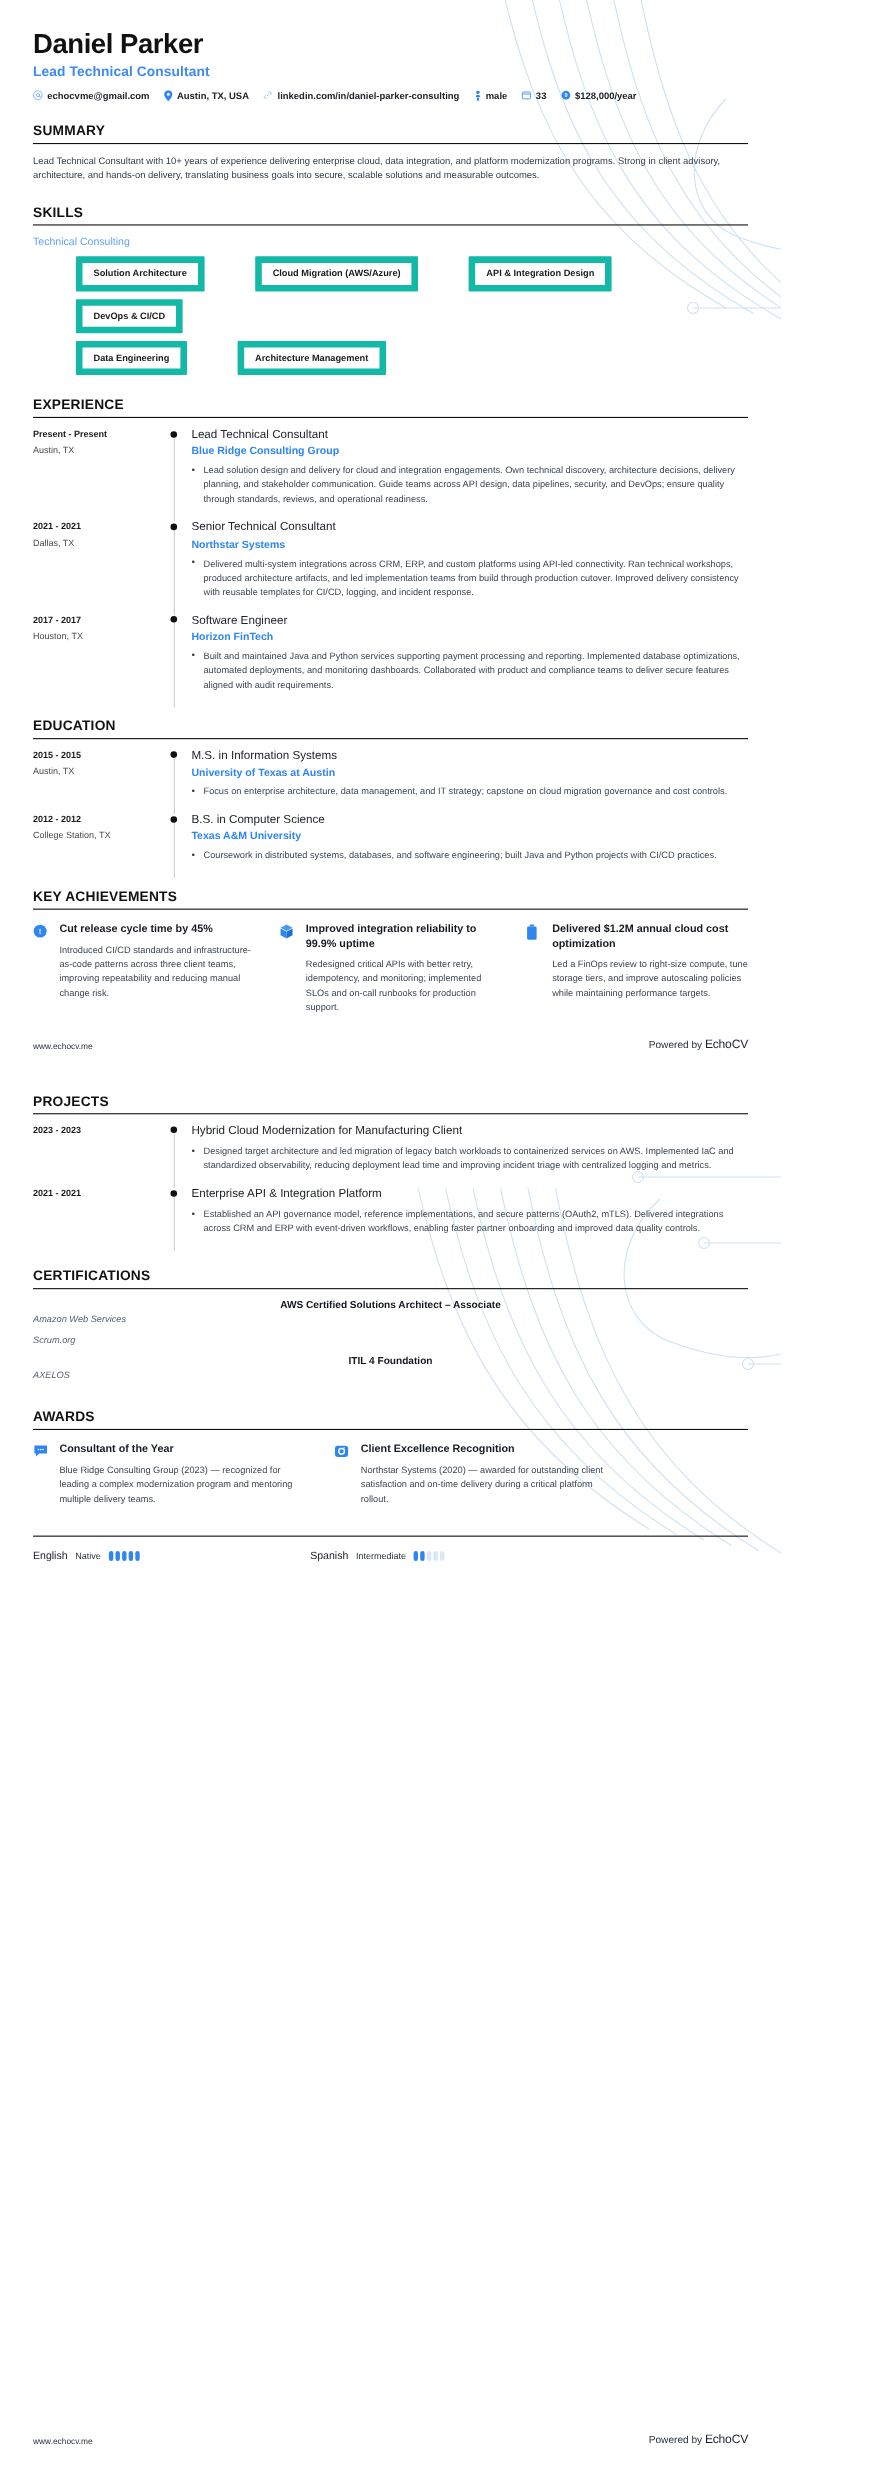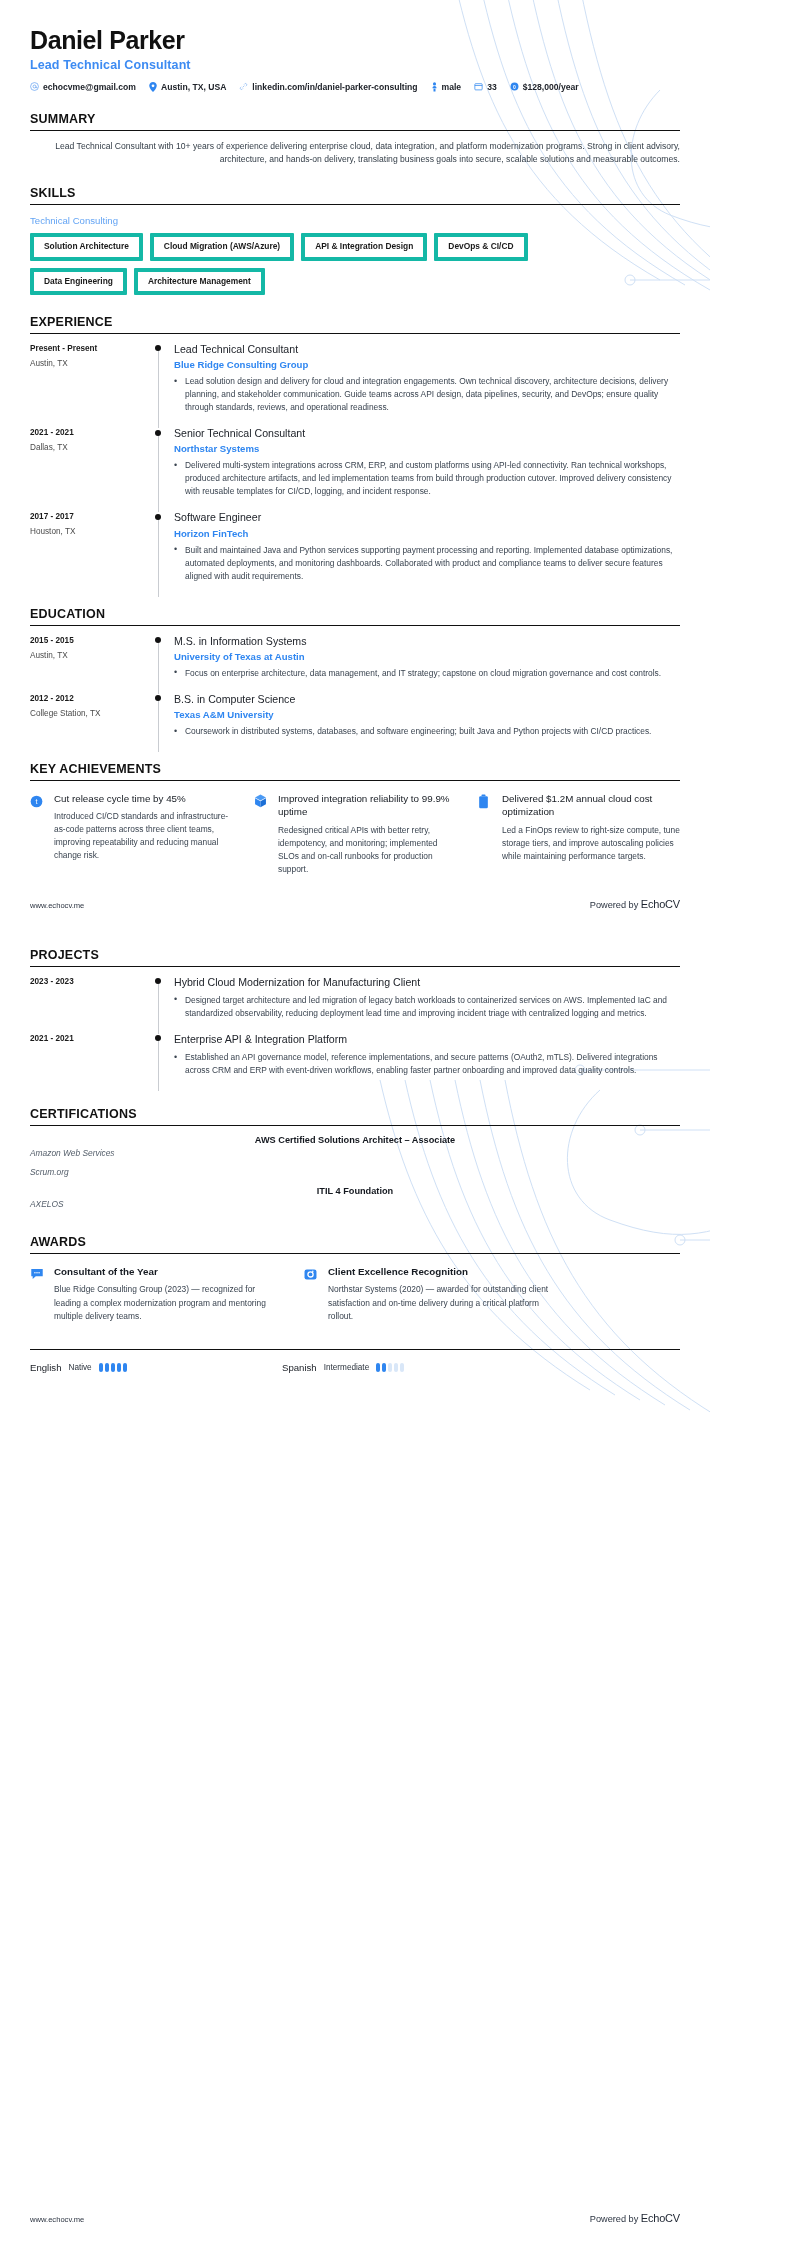--- a/index.html
+++ b/index.html
@@ -43,32 +43,31 @@
   .sec { margin-top: 20px; }
   .sec-title {
     font-size: 12.5px; font-weight: bold; letter-spacing: 0.2px;
     color: #111; text-transform: uppercase;
   }
   .sec-rule { border-bottom: 1.6px solid #111; margin-top: 4px; }
 
   .summary-text {
     margin-top: 9px; font-size: 8.6px; line-height: 1.55; color: #333d47;
     max-width: 700px;
-    text-align: right;
   }
 
   
   .skill-group-title {
     margin-top: 10px; font-size: 9.6px; color: #63a4f4; font-weight: normal;
   }
   .chips { display: flex; flex-wrap: wrap; gap: 7px; margin-top: 7px; }
   .chip {
-    border: 4px solid #14b8a6; border-radius: 1px;
+    border: 6px solid #14b8a6; border-radius: 1px;
     padding: 5px 10px; font-size: 8.4px; font-weight: bold; color: #1a1a1a;
-    background: #fff; line-height: 1.1;
+    background: #fff; line-height: 1.1; margin-left: 39px;
   }
 
   
   .entry { display: flex; margin-top: 9px; }
   .entry-left { width: 118px; flex: 0 0 118px; padding-top: 1px; }
   .entry-date { font-size: 8.2px; font-weight: bold; color: #1a1a1a; }
   .entry-loc { font-size: 8.2px; color: #4a4a4a; margin-top: 6px; }
   .entry-rail {
     width: 26px; flex: 0 0 26px; position: relative;
   }
@@ -93,21 +92,21 @@
   .bullet::before {
     content: "•"; position: absolute; left: 0; top: -0.5px;
     color: #3a4450; font-size: 9px;
   }
 
   
   .ach-grid { display: flex; gap: 22px; margin-top: 11px; }
   .ach { display: flex; flex: 1; gap: 8px; }
   .ach-ic { flex: 0 0 16px; padding-top: 2px; }
   .ach-title {
-    font-size: 9.8px; font-weight: normal; color: #161b22; line-height: 1.35;
+    font-size: 9.8px; font-weight: bold; color: #161b22; line-height: 1.35;
   }
   .ach-desc {
     margin-top: 5px; font-size: 8.4px; line-height: 1.55; color: #3a4450;
   }
 
   
   .pg-footer {
     display: flex; justify-content: space-between; align-items: flex-end;
     margin-top: 22px; padding-bottom: 2px;
   }

